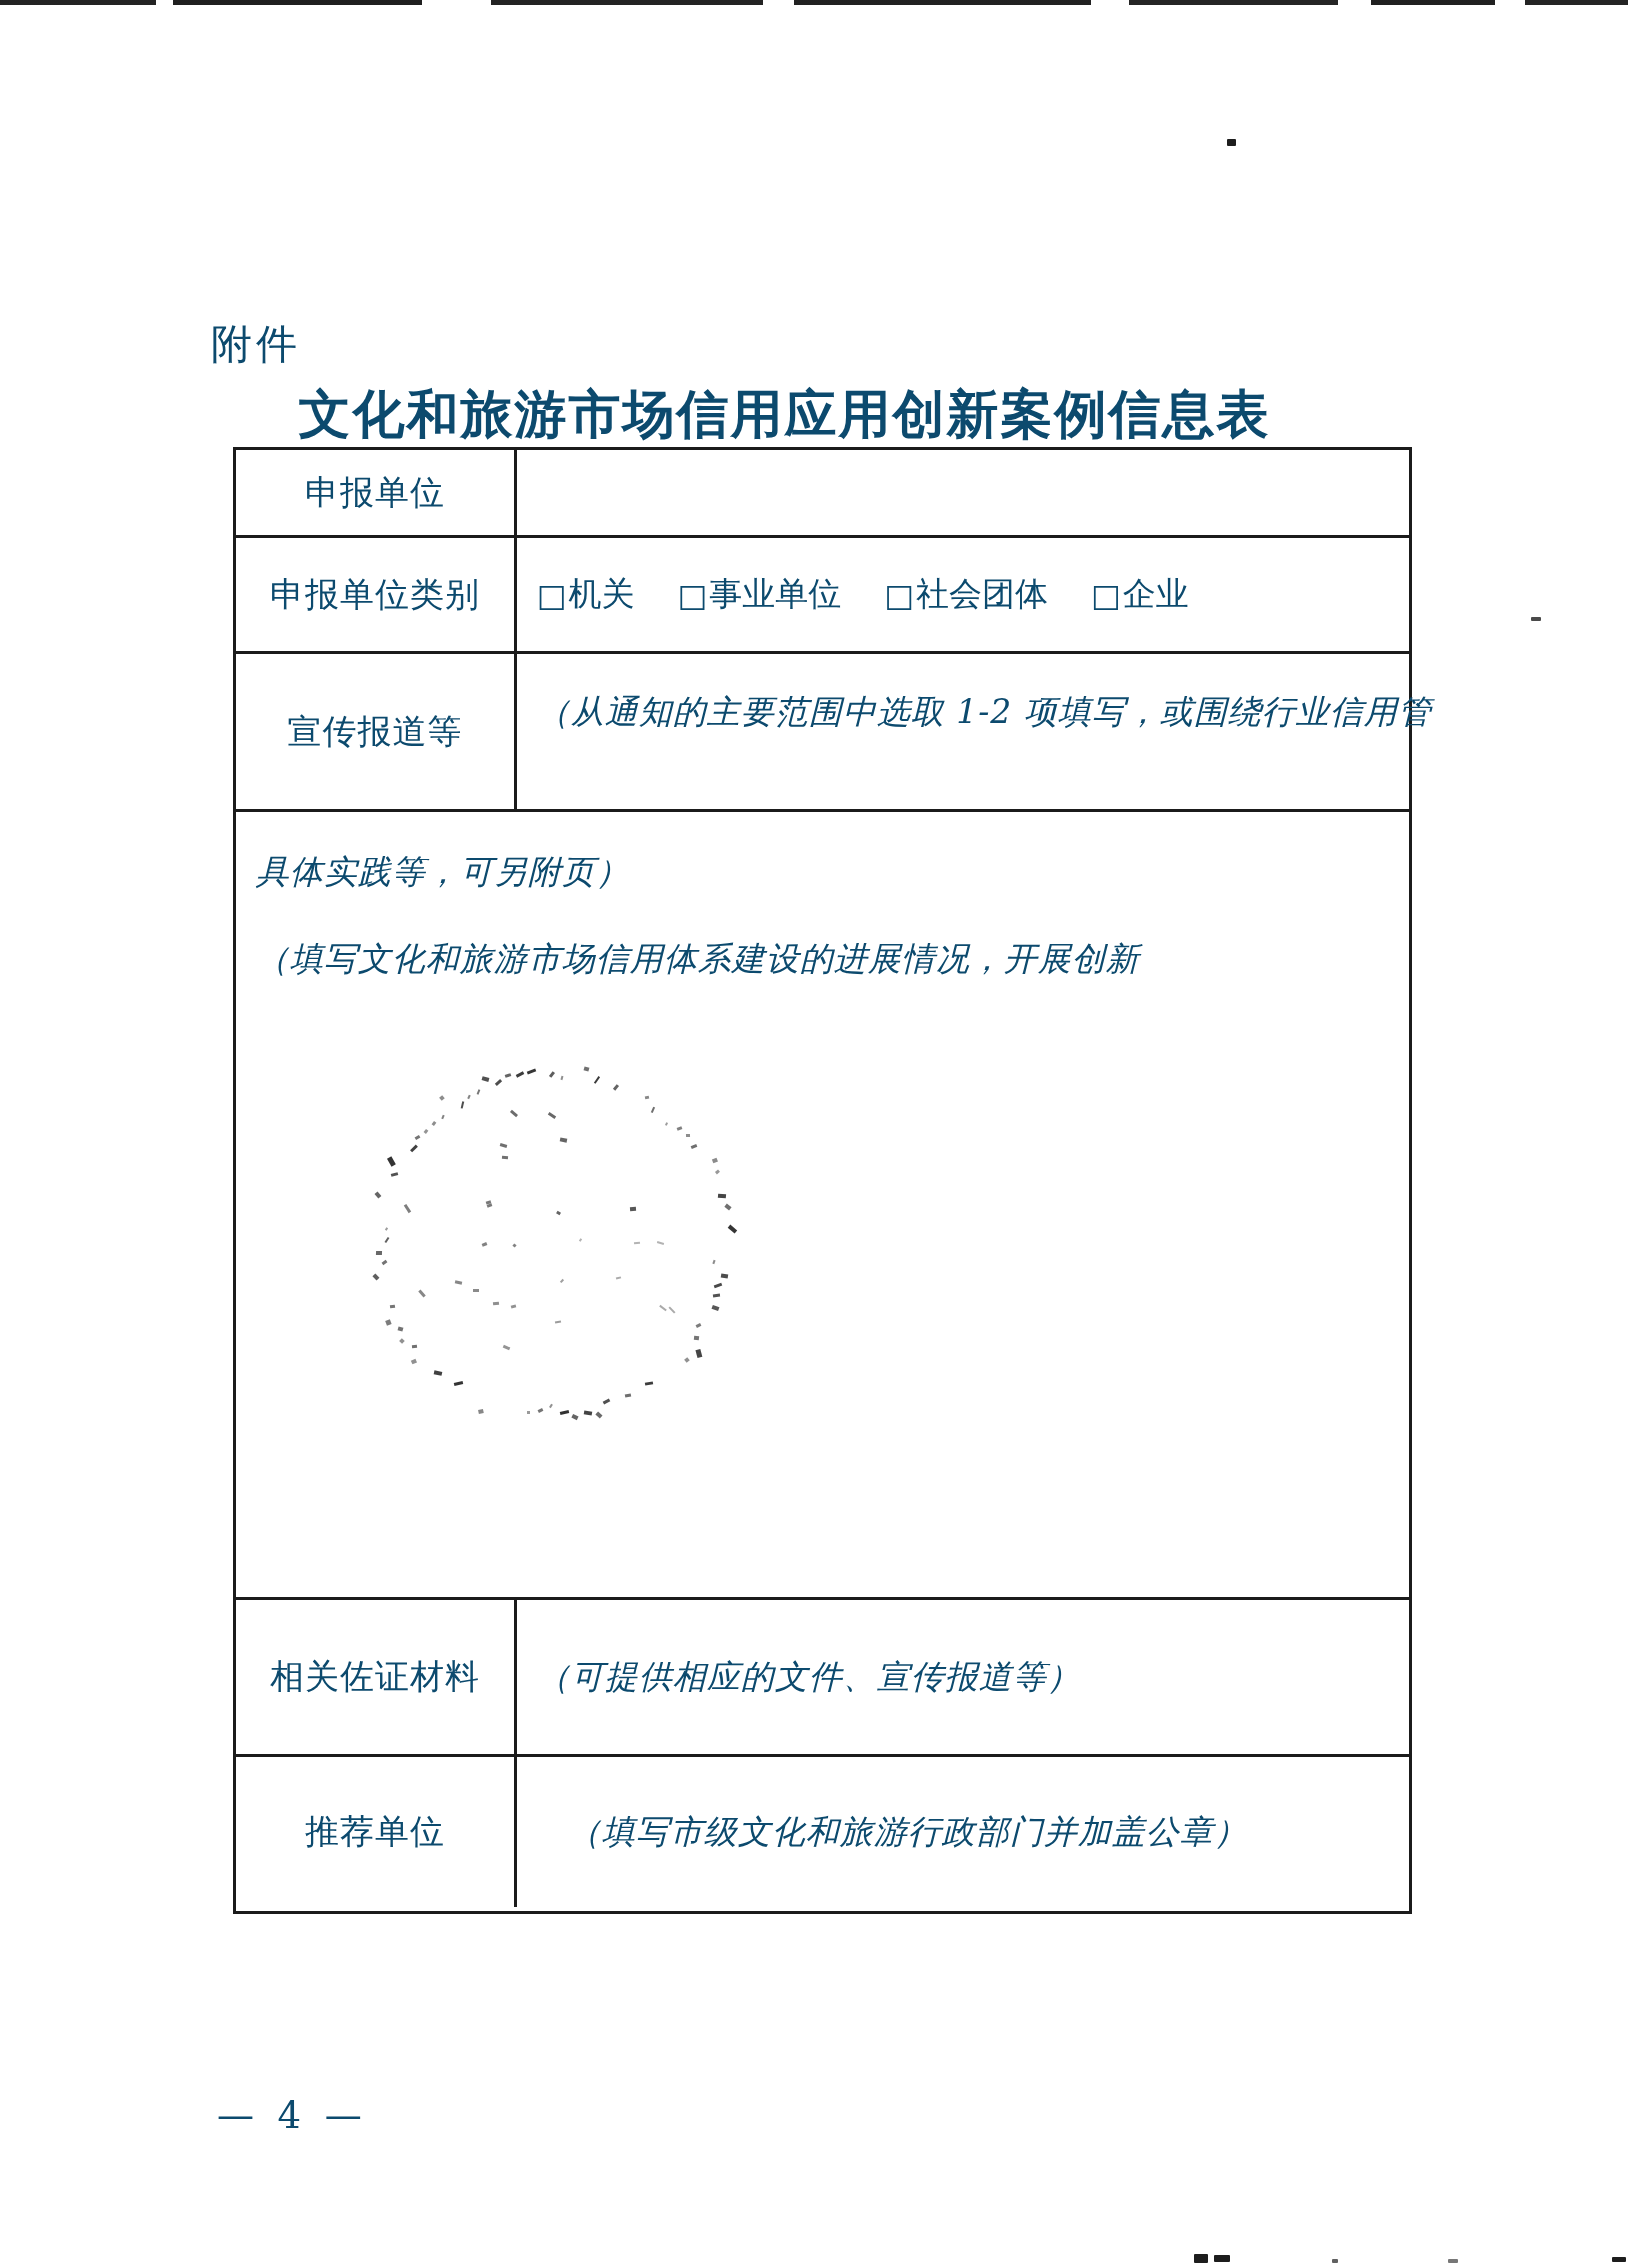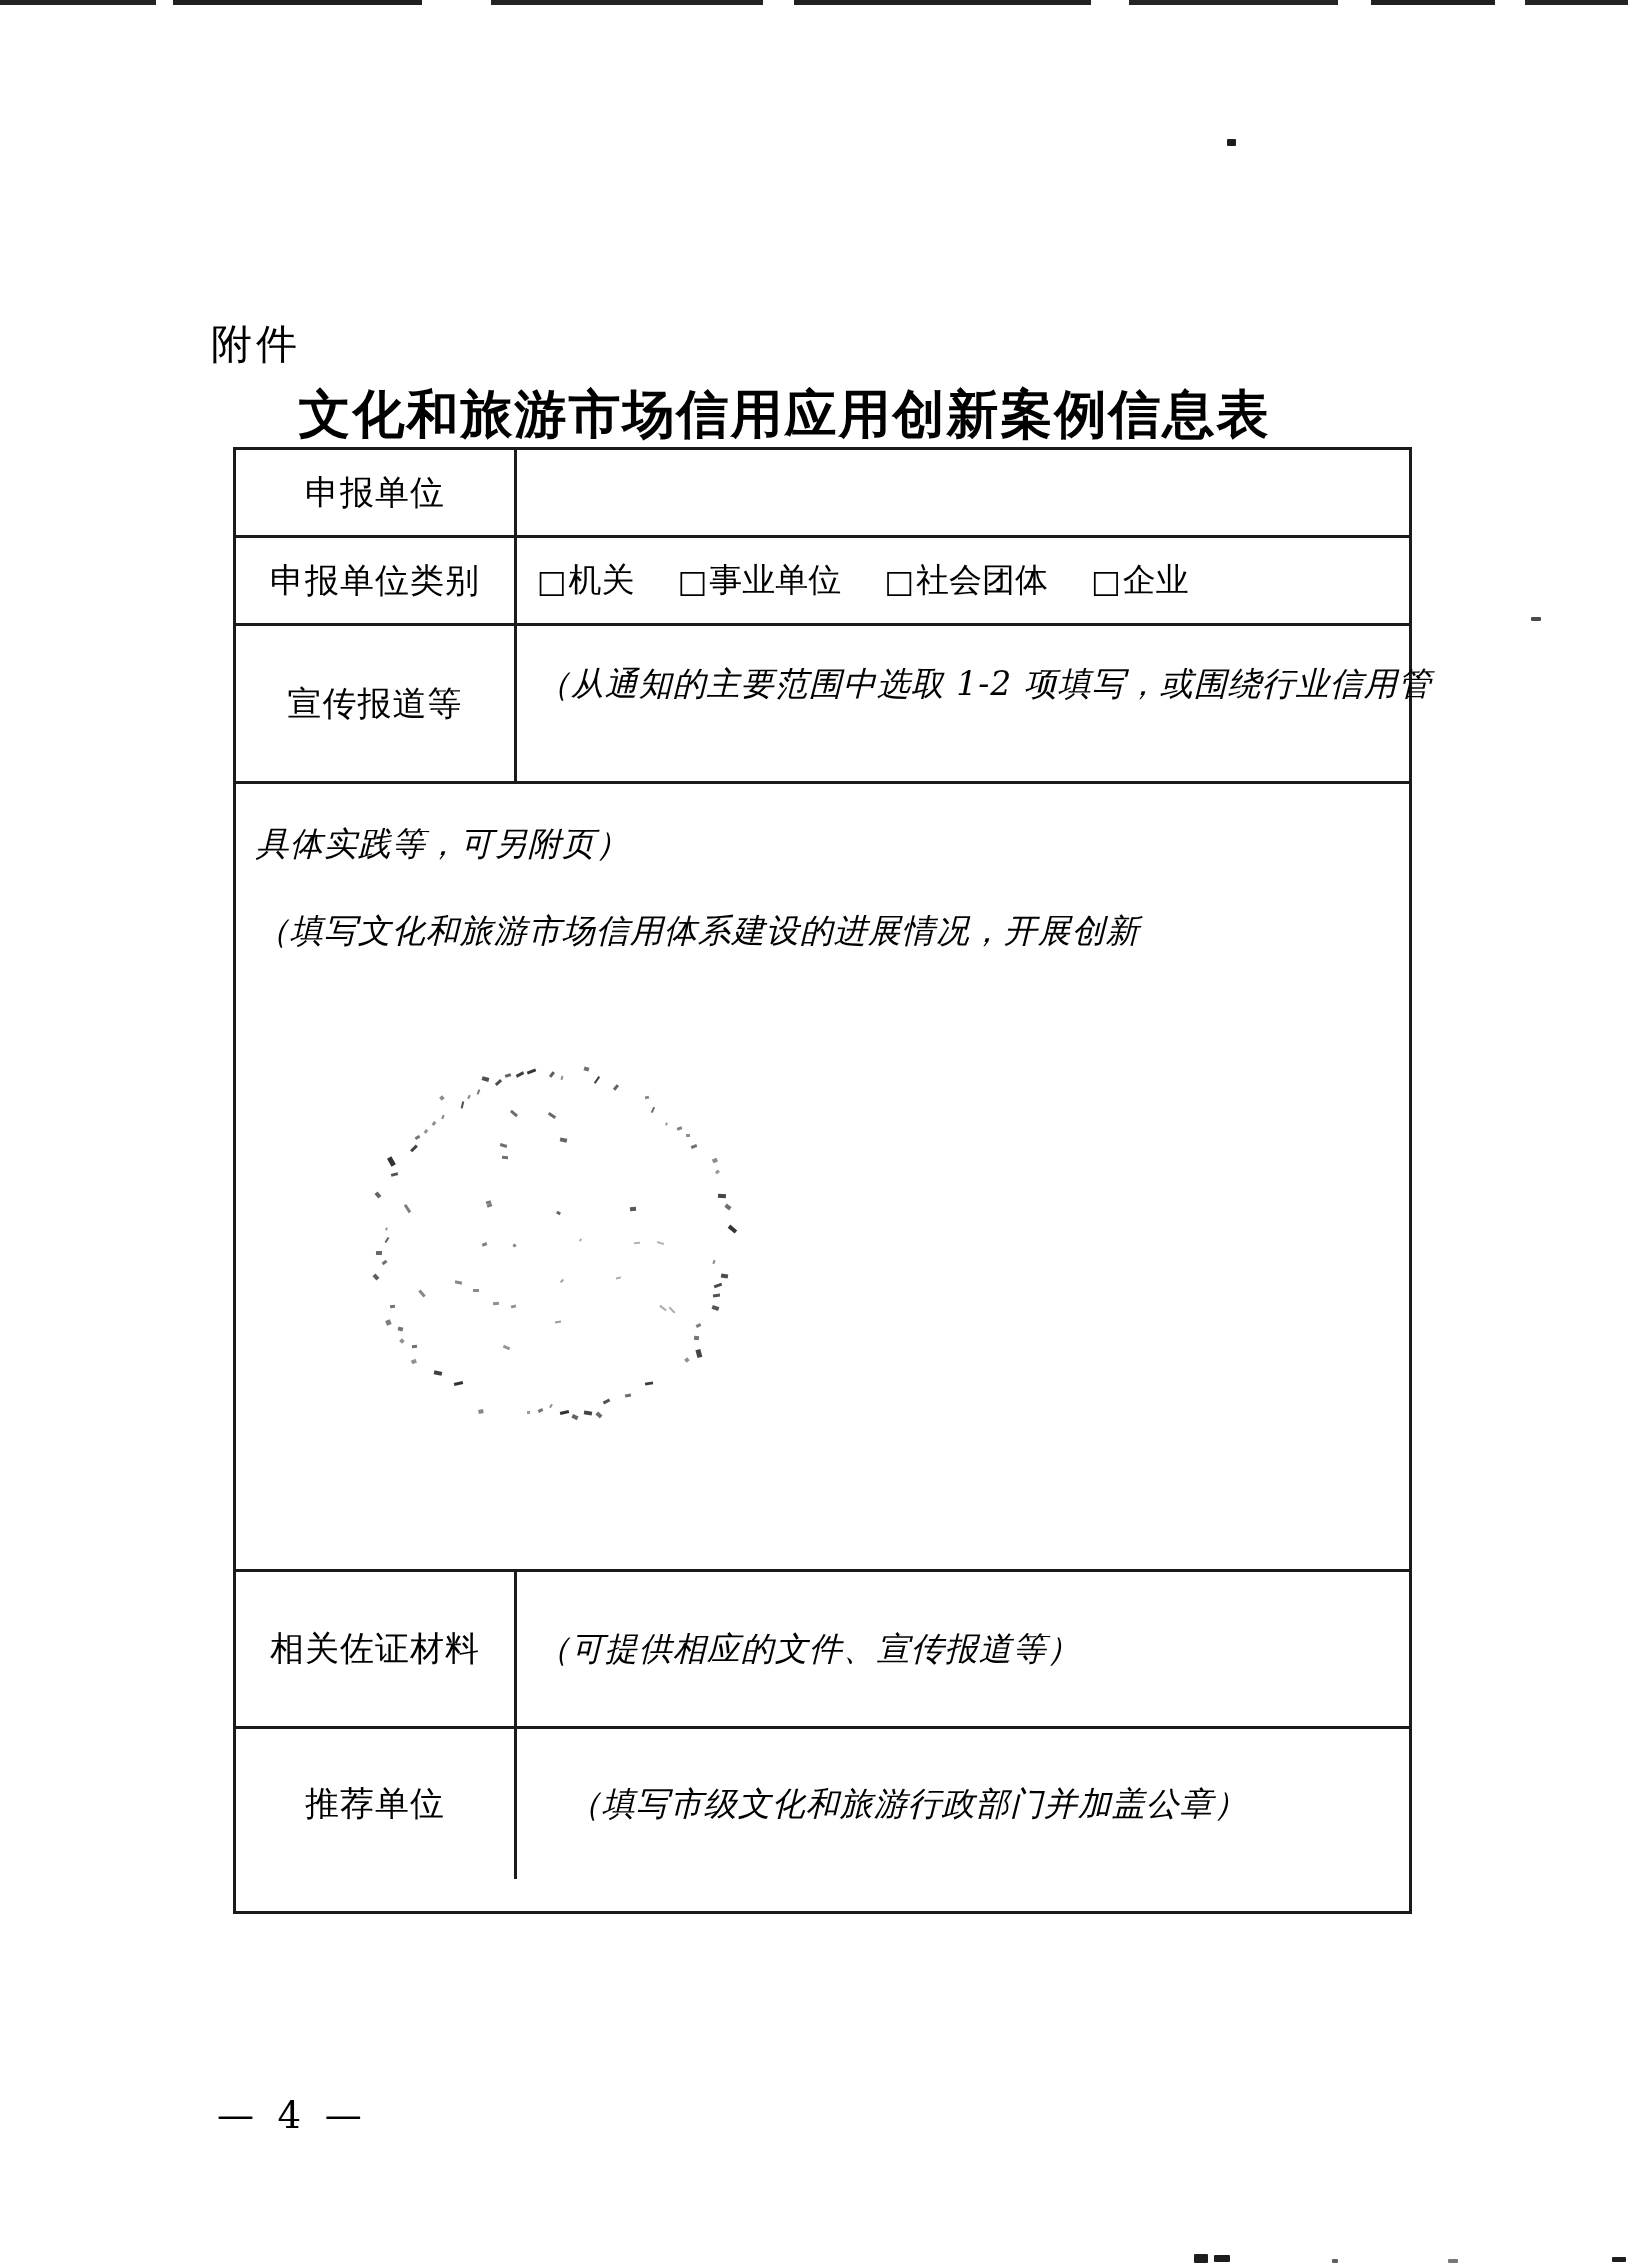--- a/index.html
+++ b/index.html
@@ -4,21 +4,21 @@
 <style>
   * { margin:0; padding:0; box-sizing:border-box; }
   html,body { background:#e8e8e8; }
   .page {
     position:relative;
     width:1628px; height:2265px;
     margin:0 auto;
     background:#ffffff;
     overflow:hidden;
     font-family:"Liberation Sans", sans-serif;
-    color:#000000;
+    color:#0c4a6e;
   }
 
   
   .edge-top {
     position:absolute; left:0; top:0; width:1628px; height:4.9px;
     background:linear-gradient(90deg,
       #101010 0 156px, transparent 156px 173px,
       #0c0c0c 173px 422px, transparent 422px 491px,
       #101010 491px 763px, transparent 763px 794px,
       #0e0e0e 794px 1091px, transparent 1091px 1129px,
@@ -107,21 +107,21 @@
 
   <div class="doc-title">文化和旅游市场信用应用创新案例信息表</div>
 
   <div class="form-table">
 
     <div class="t-row" style="height:88px;">
       <div class="cell-label">申报单位</div>
       <div class="cell-content v-center"></div>
     </div>
 
-    <div class="t-row" style="height:88px;">
+    <div class="t-row" style="height:116px;">
       <div class="cell-label">申报单位类别</div>
       <div class="cell-content v-center">
         <div class="options">
           <span class="opt">
             <span class="box">□</span>
             <span>机关</span>
           </span>
           <span class="opt">
             <span class="box">□</span>
             <span>事业单位</span>

